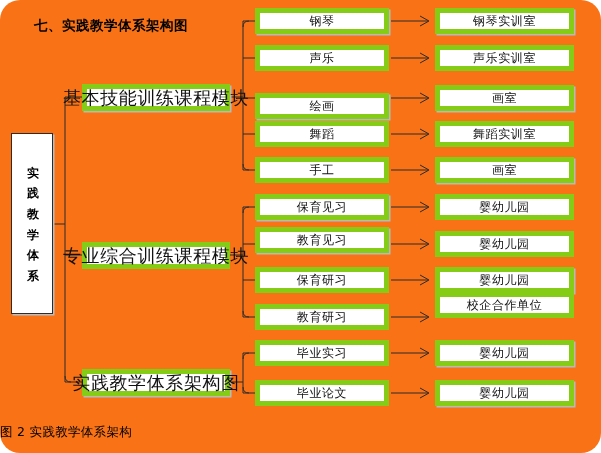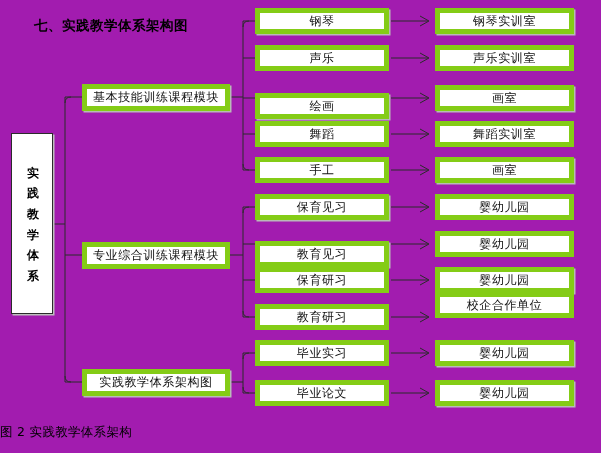--- a/index.html
+++ b/index.html
@@ -10,21 +10,22 @@
   }
   body {
     font-family: "DejaVu Sans", "Liberation Sans", sans-serif;
     color: #1a1a1a;
   }
   #page {
     position: relative;
     width: 601px;
     height: 453px;
     overflow: hidden;
-    background: #a21caf;
+    background: #f97316;
+    border-radius: 20px;
   }
 
   
   .title {
     position: absolute;
     left: 34px;
     top: 17px;
     font-size: 13.5px;
     font-weight: bold;
     letter-spacing: 0.5px;
@@ -92,21 +93,21 @@
     letter-spacing: 0;
     color: #000;
   }
   .root-text span { display: block; }
 
   
   .module-box {
     left: 82px;
     width: 148px;
     height: 27px;
-    font-size: 12px;
+    font-size: 18px;
   }
 
   
   .mid-box {
     left: 255px;
     width: 134px;
     height: 26px;
   }
 
   
@@ -225,21 +226,21 @@
   <div class="box mid-box" style="top:121px;">舞蹈</div>
   <div class="box mid-box" style="top:157px;">手工</div>
 
   <div class="box right-box sh" style="top:8px;">钢琴实训室</div>
   <div class="box right-box" style="top:45px;">声乐实训室</div>
   <div class="box right-box sh" style="top:85px;">画室</div>
   <div class="box right-box" style="top:121px;">舞蹈实训室</div>
   <div class="box right-box sh" style="top:157px;">画室</div>
 
   <div class="box mid-box sh" style="top:194px;">保育见习</div>
-  <div class="box mid-box sh" style="top:241px;">教育见习</div>
+  <div class="box mid-box sh" style="top:227px;">教育见习</div>
   <div class="box mid-box" style="top:267px;">保育研习</div>
   <div class="box mid-box" style="top:304px;">教育研习</div>
 
   <div class="box right-box" style="top:194px;">婴幼儿园</div>
   <div class="box right-box" style="top:231px;">婴幼儿园</div>
   <div class="box right-box sh" style="top:267px;">婴幼儿园</div>
   <div class="box right-box" style="top:292px;">校企合作单位</div>
 
   <div class="box mid-box" style="top:340px;">毕业实习</div>
   <div class="box mid-box" style="top:380px;">毕业论文</div>

